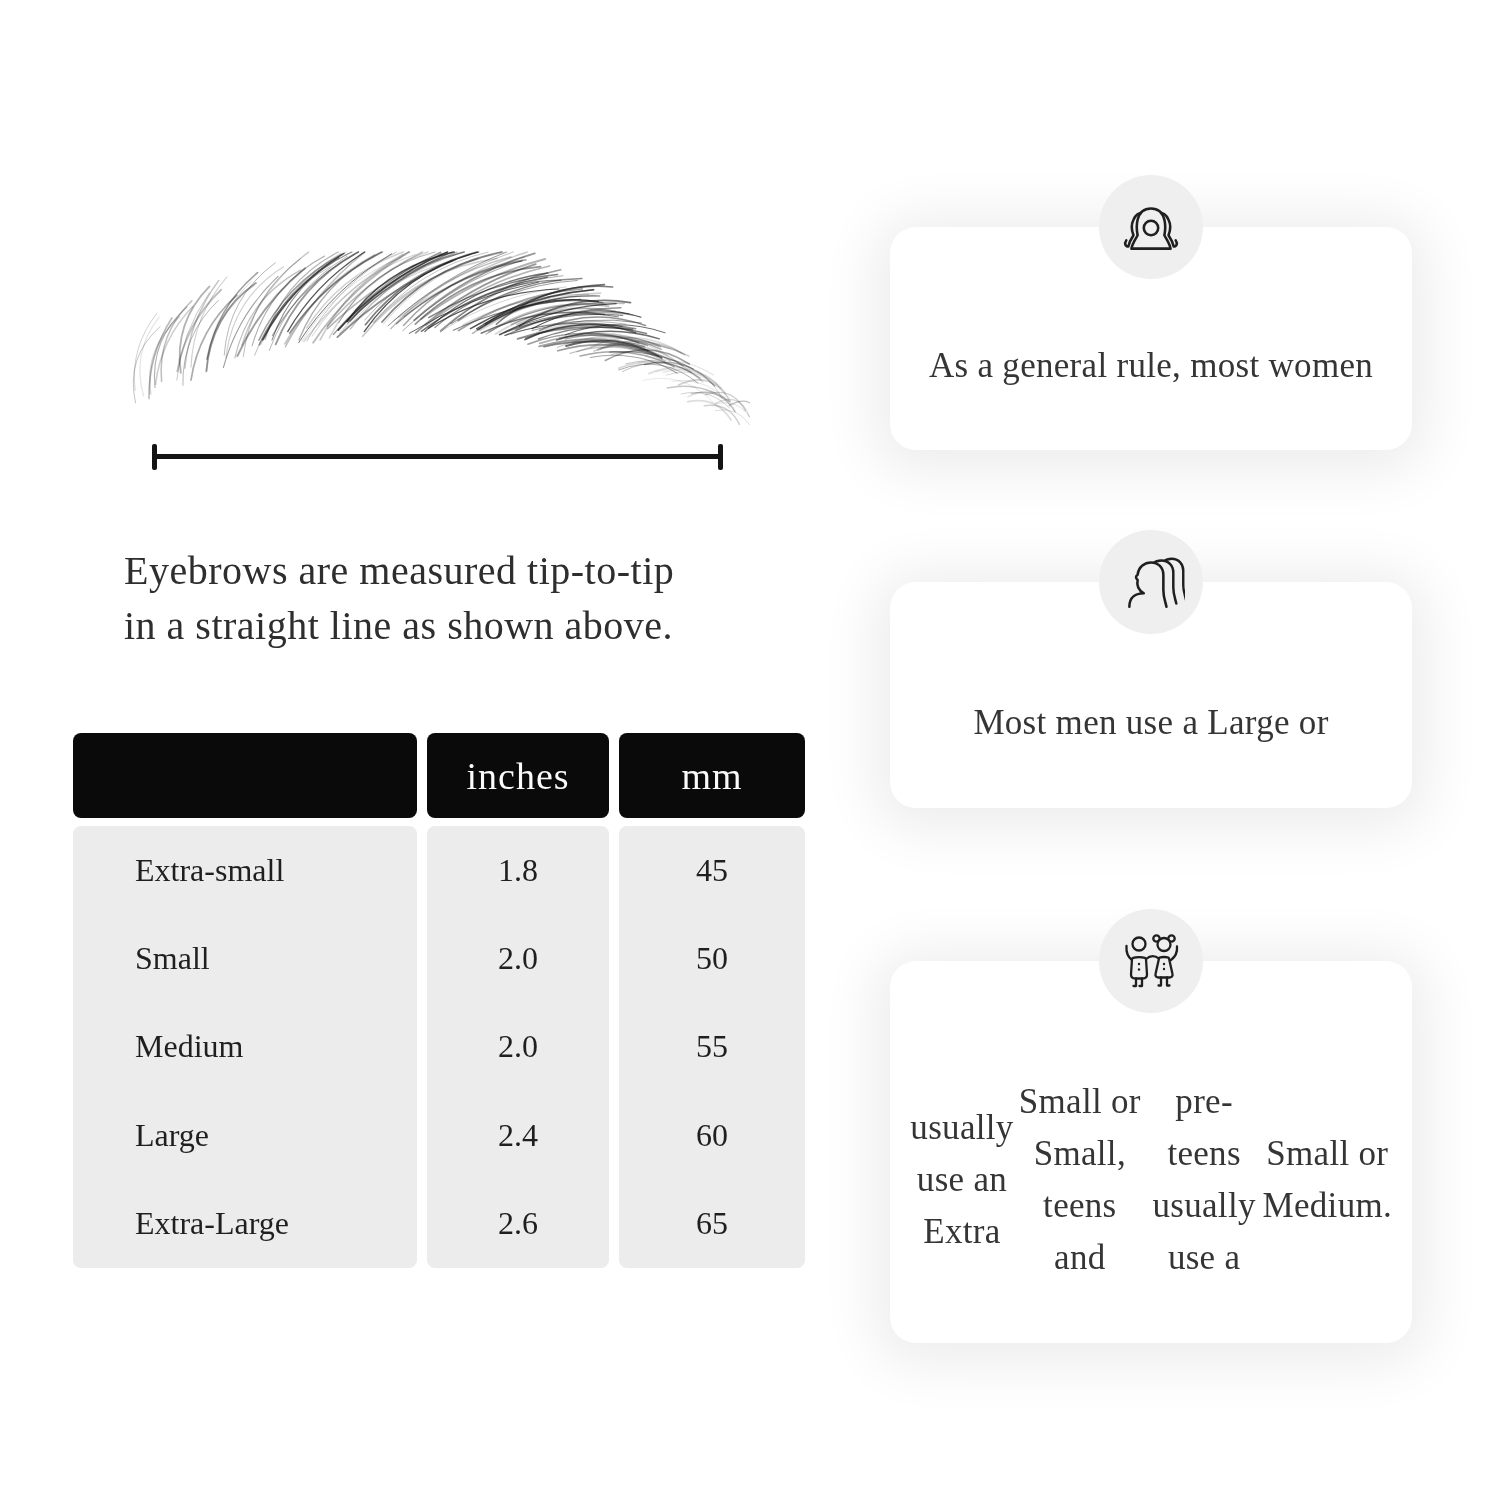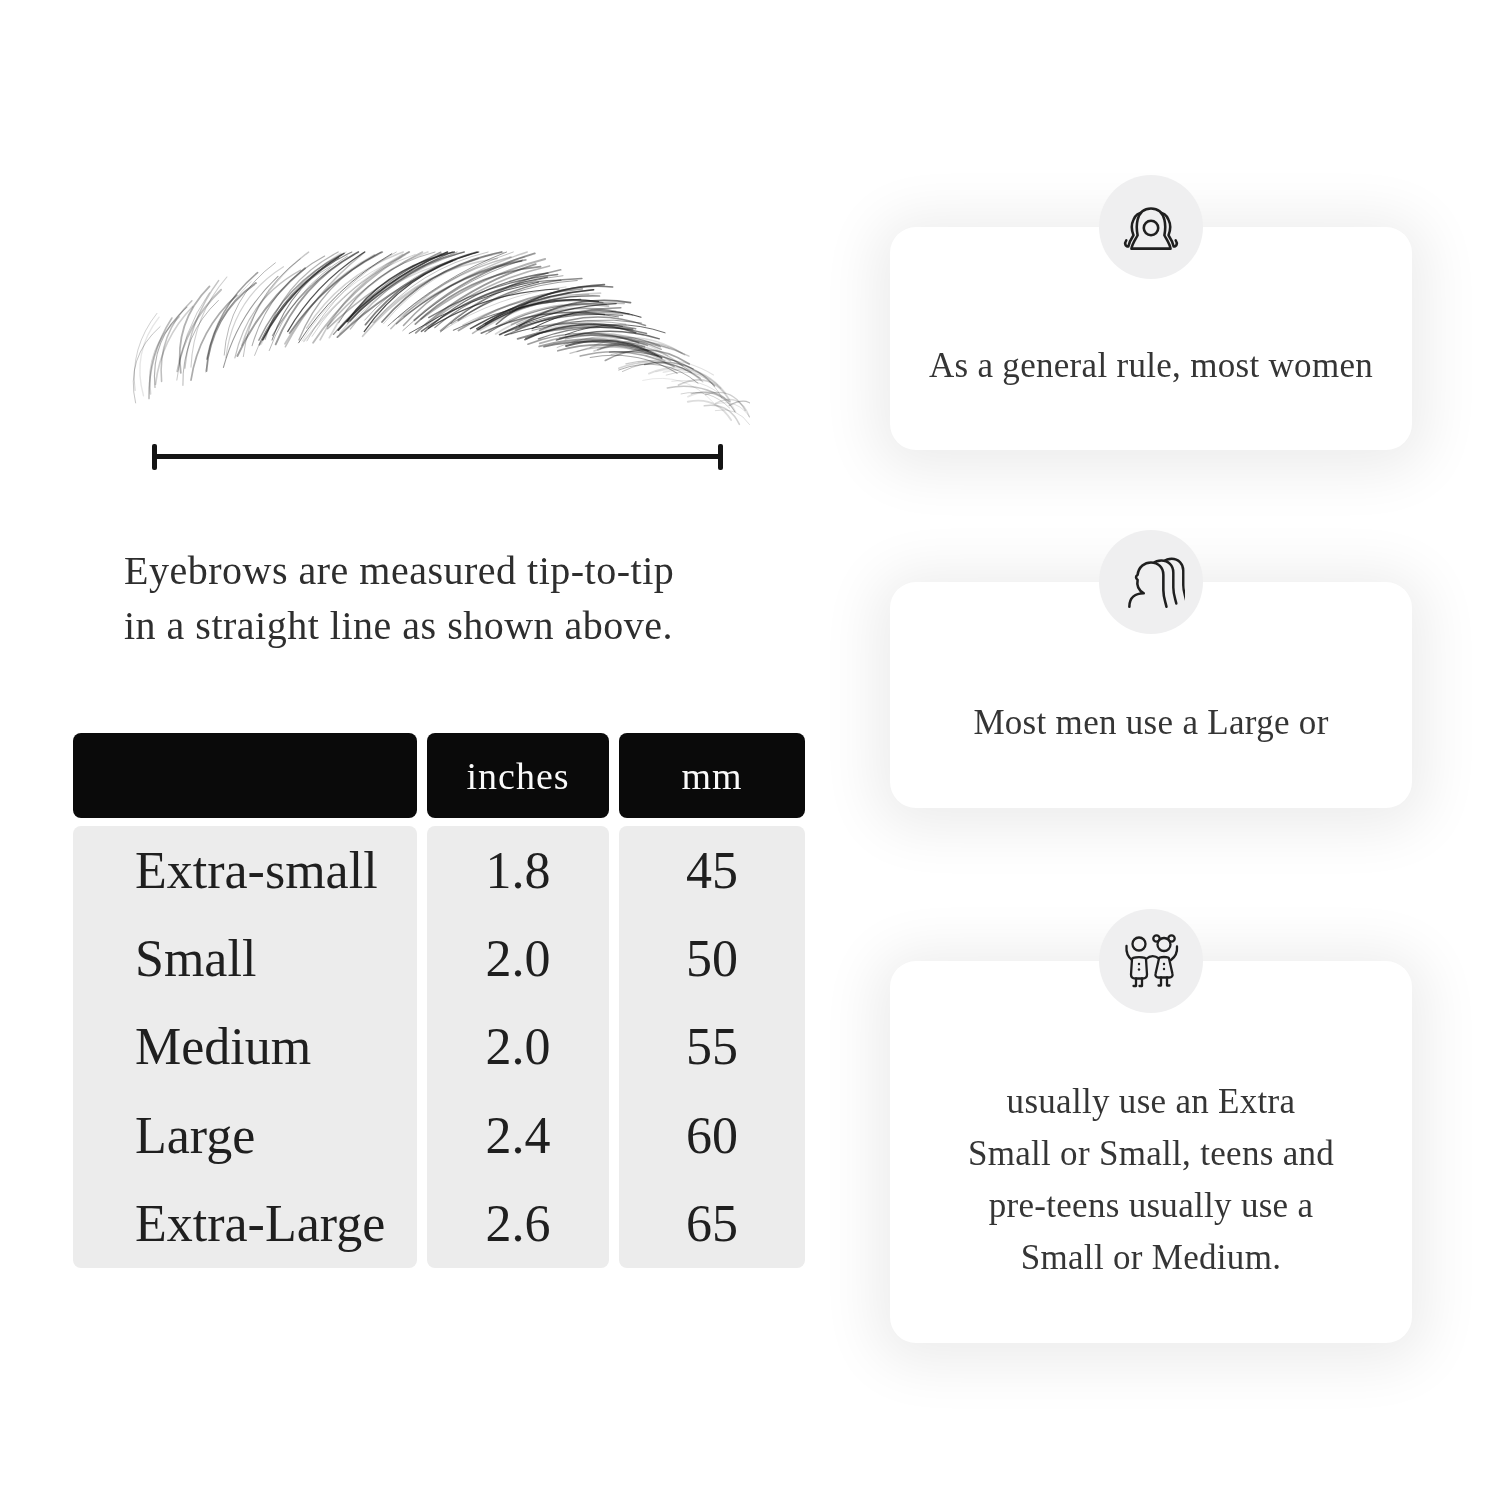--- a/index.html
+++ b/index.html
@@ -25,41 +25,41 @@
   }
   .tcol{display:flex;flex-direction:column;}
   .th{
     height:85px;background:#0a0a0a;border-radius:8px;margin-bottom:8px;
     display:flex;align-items:center;justify-content:center;
     color:#fafafa;font-size:38px;letter-spacing:1px;
   }
   .tb{
     height:442px;background:#ececec;border-radius:8px;
     display:flex;flex-direction:column;justify-content:space-around;
-    font-size:52px;color:#1f1f1f;
+    font-size:32px;color:#1f1f1f;
   }
   .tb .cell{text-align:center;}
   .tb.labels .cell{text-align:left;padding-left:62px;}
   
   .card{
     position:absolute;left:890px;width:522px;background:#ffffff;border-radius:26px;
     box-shadow:0 6px 55px 16px rgba(0,0,0,0.075);
   }
   .card-1{top:227px;height:223px;}
   .card-2{top:582px;height:226px;}
   .card-3{top:961px;height:382px;}
   .icon-circle{
     position:absolute;left:50%;top:-52px;transform:translateX(-50%);
     width:104px;height:104px;border-radius:50%;background:#efeff0;
     display:flex;align-items:center;justify-content:center;
   }
   .card-text{
     position:absolute;left:0;right:0;top:0;bottom:0;
     padding:55px 20px 0 20px;
-    display:flex;flex-direction:column;align-items:center;justify-content:center;
+    display:flex;flex-direction:row;align-items:center;justify-content:center;
     font-size:35px;line-height:52px;color:#353535;text-align:center;letter-spacing:0.3px;
   }
   .icon-svg{width:68px;height:58px;display:block;}
 </style>
 </head>
 <body>
 
 <div class="canvas">
 
   <svg class="eyebrow-svg" viewBox="0 0 625 185">

